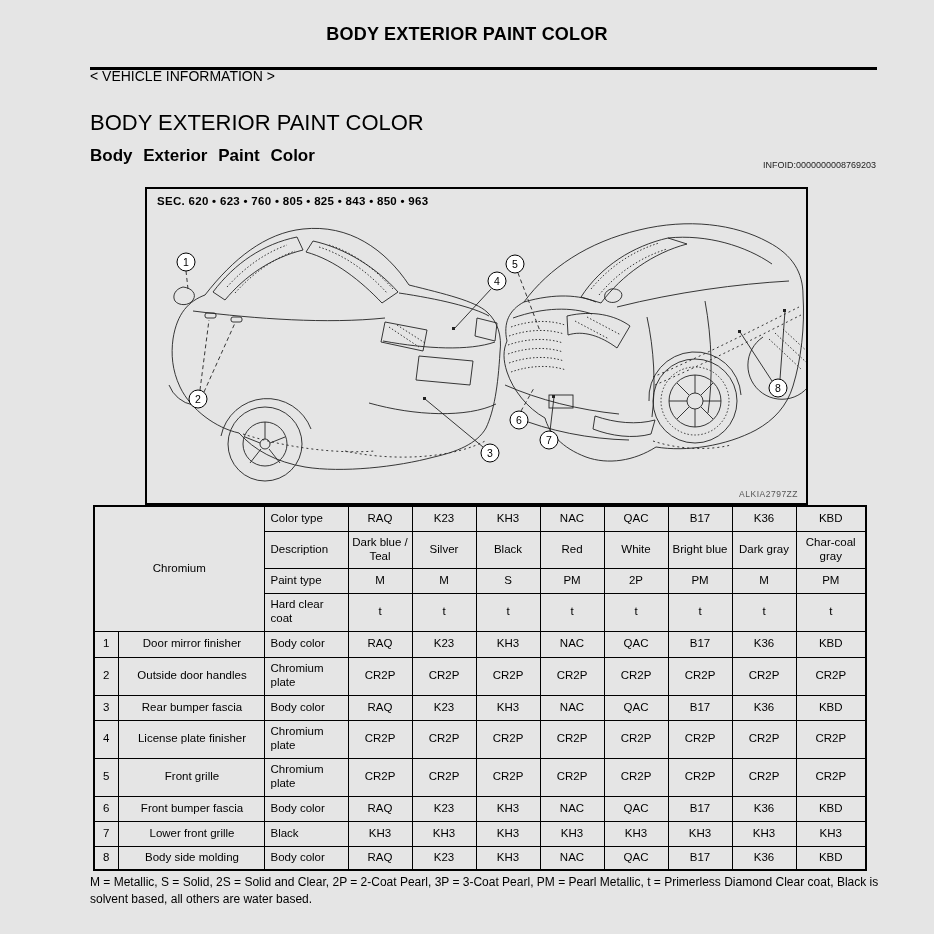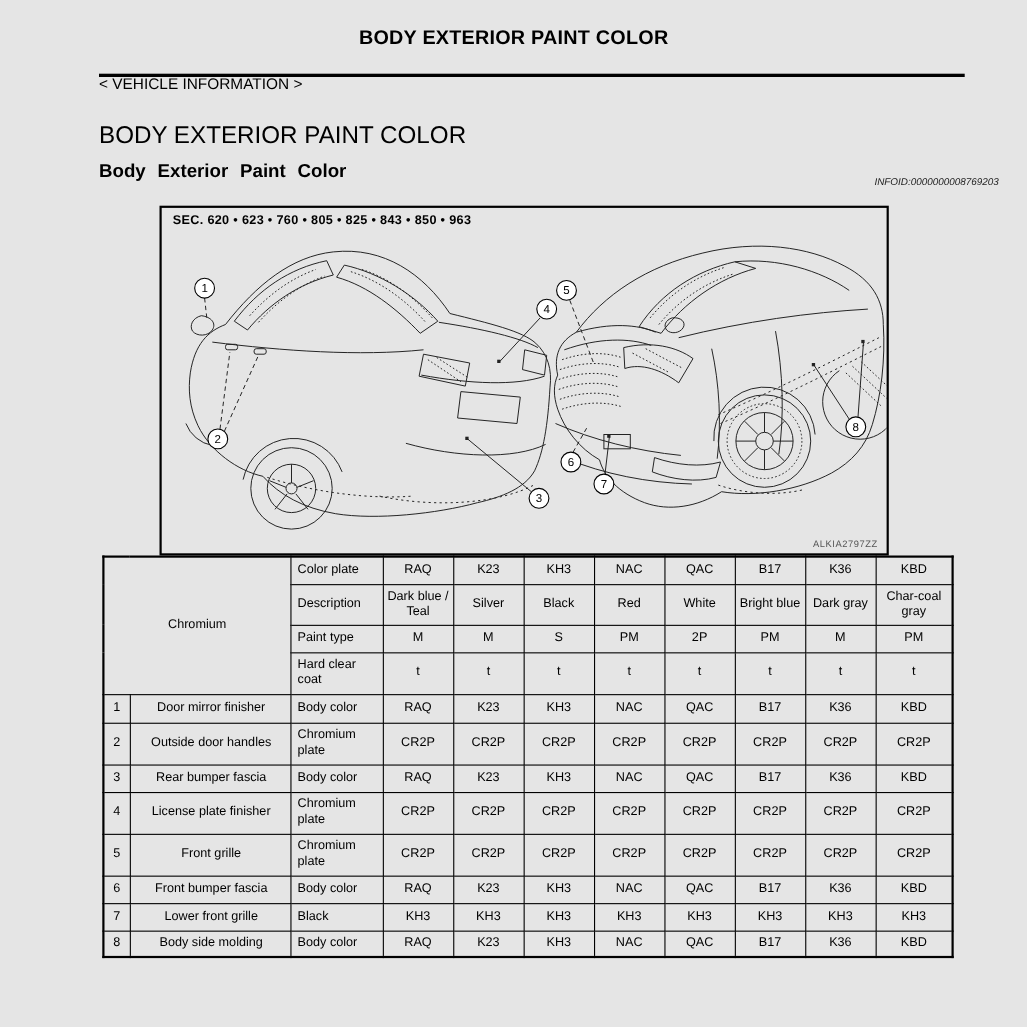--- a/index.html
+++ b/index.html
@@ -5,21 +5,21 @@
   html,body{margin:0;padding:0;background:#fff;}
   #page{position:relative;width:934px;height:934px;background:#e5e5e5;
         font-family:"Liberation Sans", sans-serif;color:#000;overflow:hidden;}
   .abs{position:absolute;}
   #top-title{top:24px;left:0;width:934px;text-align:center;font-size:18px;font-weight:bold;letter-spacing:.2px;}
   #breadcrumb{top:68px;left:90px;font-size:14px;}
   #rule{top:67px;left:90px;width:787px;height:3px;background:#000;}
   #section-title{top:74px;left:90px;font-size:28px;color:#1b1b9c;}
   #subsection-title{top:110px;left:90px;font-size:22px;}
   #topic-title{top:146px;left:90px;font-size:17px;font-weight:bold;word-spacing:6px;}
-  #infoid{top:160px;left:608px;width:300px;text-align:right;font-size:9px;font-style:italic;color:#222;}
+  #infoid{top:160px;left:576px;width:300px;text-align:right;font-size:9px;color:#222;}
   #figure{top:187px;left:145px;width:663px;height:318px;border:2px solid #000;box-sizing:border-box;}
   #sec-label{top:6px;left:10px;font-size:11.5px;font-weight:bold;letter-spacing:.3px;}
   #figure-code{bottom:4px;right:8px;font-size:8.5px;color:#555;letter-spacing:.5px;}
   #figure svg{position:absolute;top:0;left:0;}
   svg path, svg line, svg circle, svg rect, svg polyline{fill:none;stroke:#222;stroke-width:.9;}
   svg .dots{stroke-dasharray:2 3;}
   svg .dense{stroke-dasharray:1.5 2;}
   svg .lead{stroke-width:.9;}
   svg .leadd{stroke-dasharray:4 3;}
   svg .co{fill:#fff;stroke:#000;stroke-width:1;}
@@ -183,21 +183,21 @@
           <col style="width:64px">
           <col style="width:64px">
         <col style="width:64px">
           <col style="width:64px">
           <col style="width:64px">
           <col style="width:70px">
       </colgroup>
       <tbody>
           <tr class="rh25">
         <td class="c-comp" rowspan="4" colspan="2">Chromium</td>
-        <td class="c-lbl">Color plate</td>
+        <td class="c-lbl">Color type</td>
         <td class="c-val">RAQ</td>
         <td class="c-val">K23</td>
         <td class="c-val">KH3</td>
         <td class="c-val">NAC</td>
         <td class="c-val">QAC</td>
         <td class="c-val">B17</td>
         <td class="c-val">K36</td>
         <td class="c-val">KBD</td>
       </tr>
       <tr class="rh37">
@@ -334,14 +334,15 @@
         <td class="c-val">NAC</td>
         <td class="c-val">QAC</td>
         <td class="c-val">B17</td>
         <td class="c-val">K36</td>
         <td class="c-val">KBD</td>
       </tr>
     </tbody>
       </table>
   </div>
 
+  <div class="abs" id="footnote">M = Metallic, S = Solid, 2S = Solid and Clear, 2P = 2-Coat Pearl, 3P = 3-Coat Pearl, PM = Pearl Metallic, t = Primerless Diamond Clear coat, Black is solvent based, all others are water based.</div>
 
 </div>
 
 </body></html>

